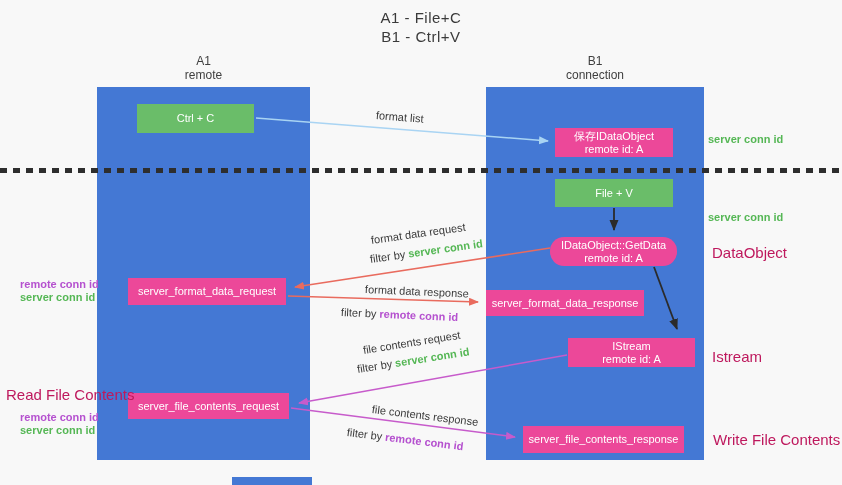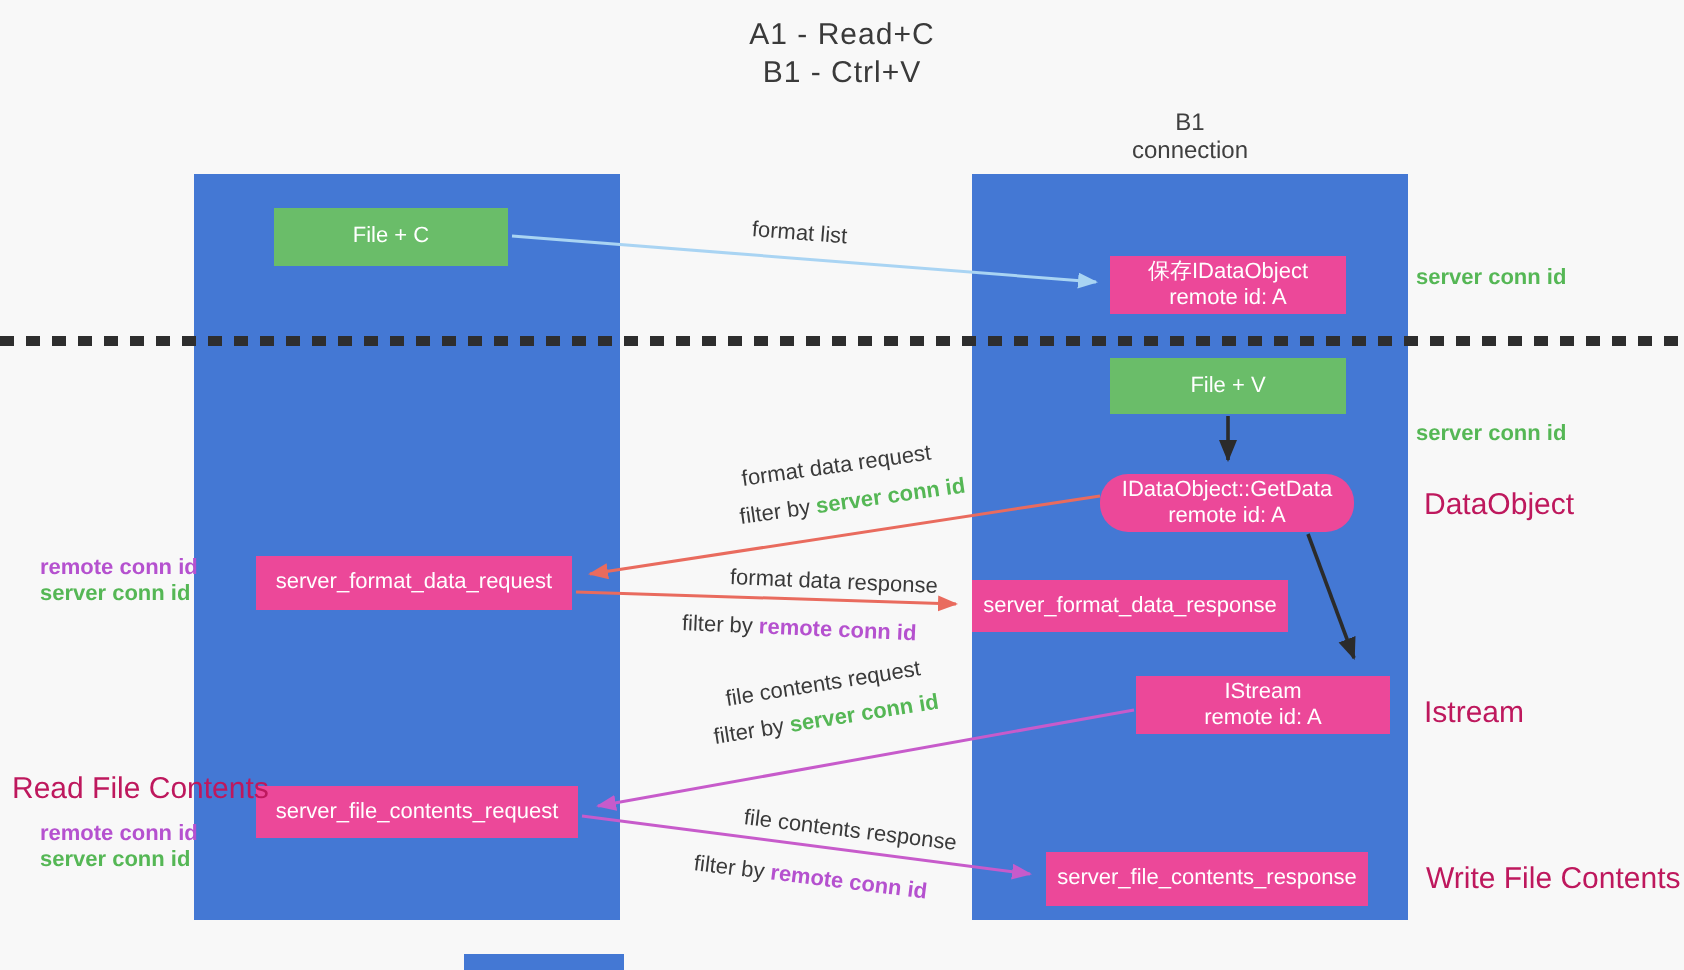--- a/index.html
+++ b/index.html
@@ -46,24 +46,28 @@
   .side.green-t{color:#55b755;font-weight:bold;font-size:11px;}
   .side.purple-t{color:#b551cf;font-weight:bold;font-size:11px;}
   .side.dark-t{color:#be185d;font-size:15px;}
 </style>
 </head>
 <body>
 
 <div class="canvas">
 
   <div class="title">
-    <div>A1 - Read+C</div>
+    <div>A1 - File+C</div>
     <div>B1 - Ctrl+V</div>
   </div>
 
+  <div class="lane-header a1">
+    <div>A1</div>
+    <div>remote</div>
+  </div>
   <div class="lane-header b1">
     <div>B1</div>
     <div>connection</div>
   </div>
 
   <div class="lane lane-a1"></div>
   <div class="lane lane-b1"></div>
   <div class="lane-frag"></div>
 
   <div class="dotted-line"></div>
@@ -86,21 +90,21 @@
     <line x1="256" y1="118" x2="548" y2="141" stroke="#a9d4f3" stroke-width="1.5" marker-end="url(#ah-blue)"></line>
     <line x1="614" y1="208" x2="614" y2="230" stroke="#2b2b2b" stroke-width="1.8" marker-end="url(#ah-blk)"></line>
     <line x1="550" y1="248" x2="295" y2="287" stroke="#e96b5e" stroke-width="1.5" marker-end="url(#ah-red)"></line>
     <line x1="288" y1="296" x2="478" y2="302" stroke="#e96b5e" stroke-width="1.5" marker-end="url(#ah-red)"></line>
     <line x1="654" y1="267" x2="677" y2="329" stroke="#2b2b2b" stroke-width="1.8" marker-end="url(#ah-blk)"></line>
     <line x1="567" y1="355" x2="299" y2="403" stroke="#c75bcb" stroke-width="1.5" marker-end="url(#ah-mag)"></line>
     <line x1="291" y1="408" x2="515" y2="437" stroke="#c75bcb" stroke-width="1.5" marker-end="url(#ah-mag)"></line>
   </svg>
 
   <div class="box green b-ctrl-c">
-    <div>File + C</div>
+    <div>Ctrl + C</div>
   </div>
   <div class="box orange b-save">
     <div>保存IDataObject</div>
     <div>remote id: A</div>
   </div>
   <div class="box green b-ctrl-v">
     <div>File + V</div>
   </div>
   <div class="box orange b-getdata">
     <div>IDataObject::GetData</div>

